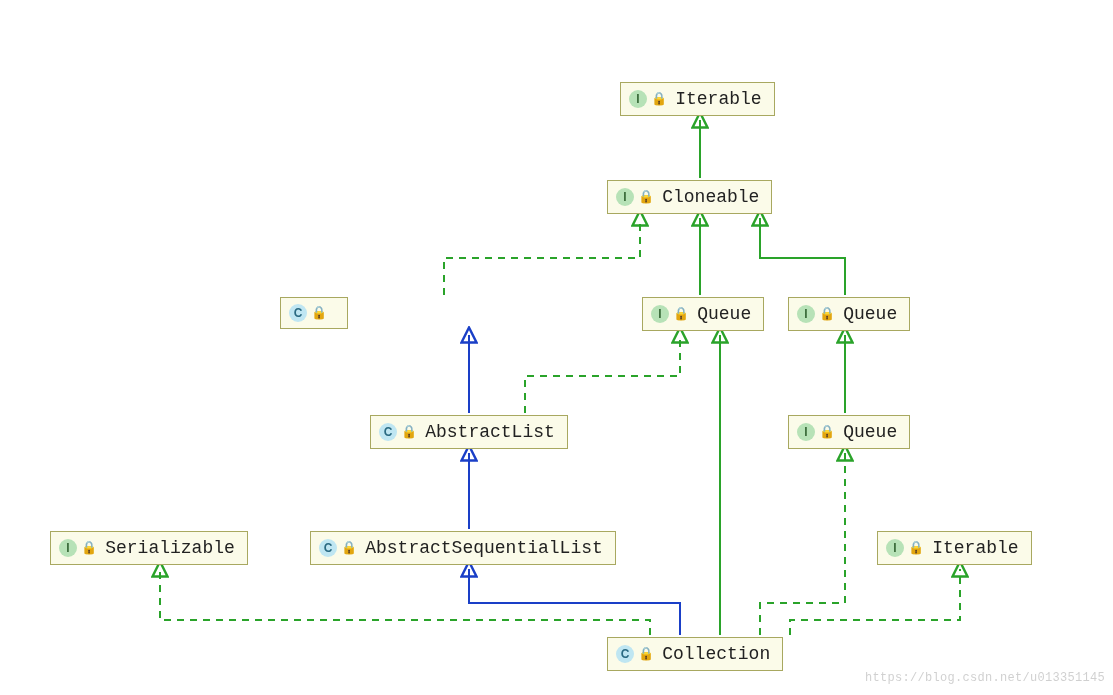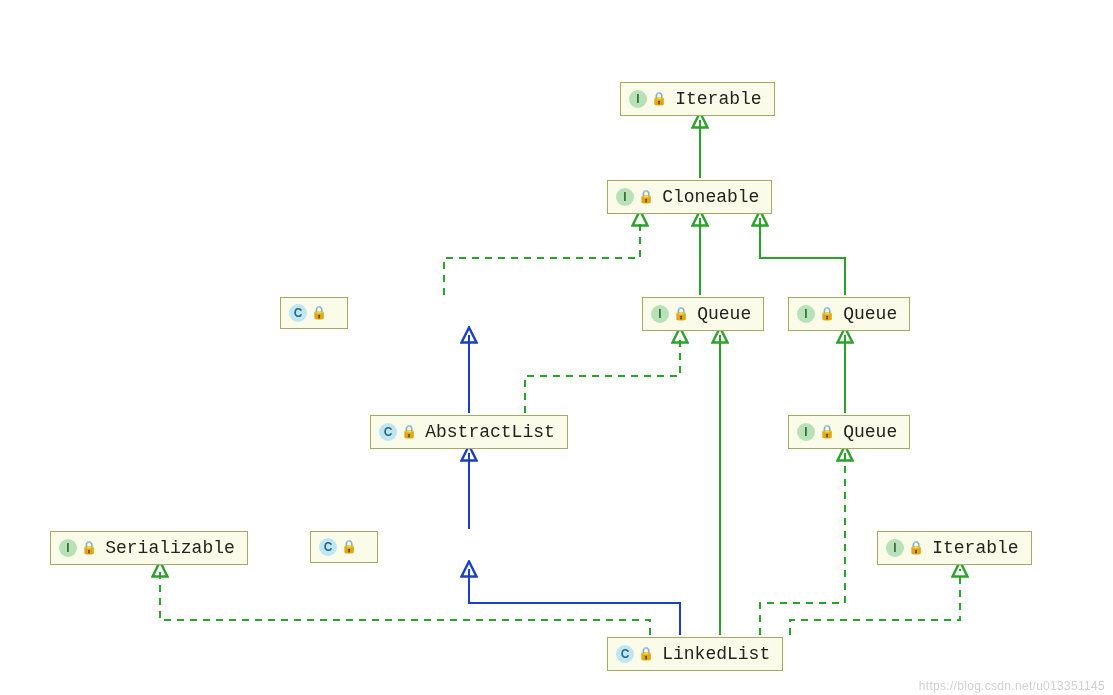--- a/index.html
+++ b/index.html
@@ -45,22 +45,22 @@
   svg.wires {
     position: absolute;
     left: 0; top: 0;
     width: 1113px;
     height: 695px;
     pointer-events: none;
   }
   .watermark {
     position: absolute;
     right: 8px;
-    bottom: 2px;
-    font-family: Liberation Sans, sans-serif;
+    bottom: 10px;
+    font-family: Liberation Mono, monospace;
     font-size: 12px;
     color: rgba(150,150,150,0.45);
     letter-spacing: 0.3px;
   }
 </style>
 </head>
 <body>
 
 <svg class="wires">
   <defs>
@@ -142,27 +142,28 @@
 
 <div class="node" style="left:50px; top:531px;">
   <span class="badge badge-interface">I</span>
   <span class="lock">🔒</span>
   <span>Serializable</span>
 </div>
 
 <div class="node" style="left:310px; top:531px;">
   <span class="badge badge-class">C</span>
   <span class="lock">🔒</span>
+  <span>AbstractSequentialList</span>
 </div>
 
 <div class="node" style="left:877px; top:531px;">
   <span class="badge badge-interface">I</span>
   <span class="lock">🔒</span>
   <span>Iterable</span>
 </div>
 
 <div class="node" style="left:607px; top:637px;">
   <span class="badge badge-class">C</span>
   <span class="lock">🔒</span>
-  <span>LinkedList</span>
+  <span>Collection</span>
 </div>
 
 <div class="watermark">https://blog.csdn.net/u013351145</div>
 
 </body></html>

